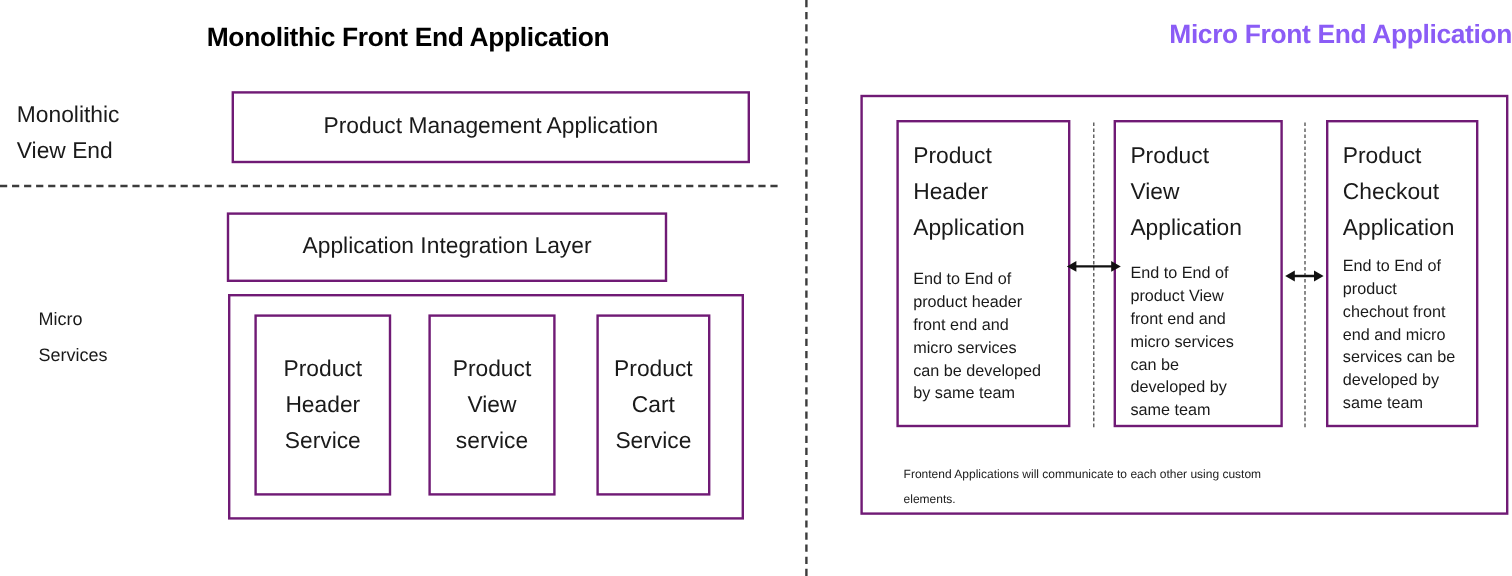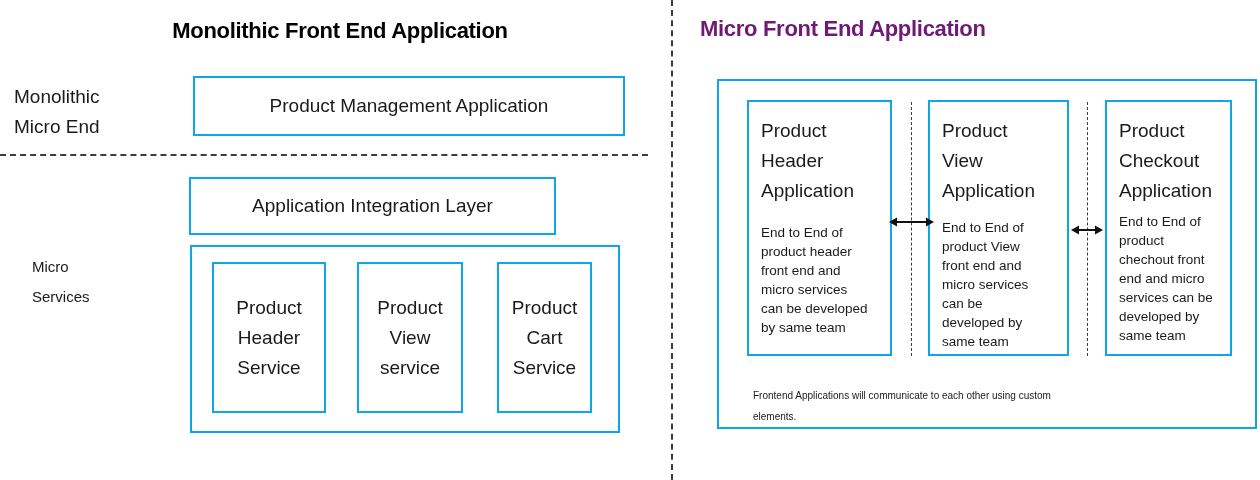--- a/index.html
+++ b/index.html
@@ -1,20 +1,20 @@
 <!DOCTYPE html>
 <html><head>
 <meta charset="utf-8">
 <style>
   html,body{margin:0;padding:0;background:#fff;}
   .canvas{
     position:relative;width:1260px;height:480px;background:#ffffff;
     font-family:"Liberation Sans",sans-serif;color:#1a1a1a;overflow:hidden;
   }
-  .box{position:absolute;border:2px solid #0ea5e9;background:#fff;box-sizing:border-box;}
+  .box{position:absolute;border:2px solid #701a75;background:#fff;box-sizing:border-box;}
   .center-flex{display:flex;align-items:center;justify-content:center;}
   .pre{white-space:pre-line;}
 
   
   .title-left{position:absolute;top:18px;left:10px;width:660px;text-align:center;
     font-weight:bold;font-size:22px;letter-spacing:-0.3px;color:#000;}
   .label-mono{position:absolute;top:82px;left:14px;font-size:19px;line-height:30px;}
   .box-pma{left:193px;top:76px;width:432px;height:60px;font-size:19px;}
   .line-separator{position:absolute;left:0;top:154px;width:648px;height:0;
     border-top:2px dashed #3c3c3c;}
@@ -24,22 +24,22 @@
   .service-box{top:262px;height:151px;font-size:19px;line-height:30px;text-align:center;}
   .svc-1{left:212px;width:114px;}
   .svc-2{left:357px;width:106px;}
   .svc-3{left:497px;width:95px;}
 
   
   .divider{position:absolute;left:671px;top:0;height:480px;width:0;
     border-left:2px dashed #3c3c3c;}
 
   
-  .title-right{position:absolute;top:16px;left:700px;width:560px;text-align:left;
-    font-weight:bold;font-size:22px;letter-spacing:-0.3px;color:#701a75;}
+  .title-right{position:absolute;top:16px;left:700px;width:560px;text-align:right;
+    font-weight:bold;font-size:22px;letter-spacing:-0.3px;color:#8b5cf6;}
   .box-right-outer{left:717px;top:79px;width:540px;height:350px;}
   .app-box{top:100px;height:256px;padding:14px 8px 0 12px;}
   .app-1{left:747px;width:145px;}
   .app-2{left:928px;width:141px;}
   .app-3{left:1105px;width:127px;}
   .app-heading{font-size:19px;line-height:30px;}
   .app-body{font-size:13.5px;line-height:19px;}
   .app-1 .app-body{margin-top:17px;}
   .app-2 .app-body{margin-top:12px;}
   .app-3 .app-body{margin-top:6px;}
@@ -53,21 +53,21 @@
     font-size:10px;line-height:21px;}
 </style>
 </head>
 <body>
 
 <div class="canvas">
 
   <div class="title-left">Monolithic Front End Application</div>
 
   <div class="label-mono pre">Monolithic
-Micro End</div>
+View End</div>
 
   <div class="box box-pma center-flex">
     <span>Product Management Application</span>
   </div>
 
   <div class="line-separator"></div>
 
   <div class="box box-ail center-flex">
     <span>Application Integration Layer</span>
   </div>

